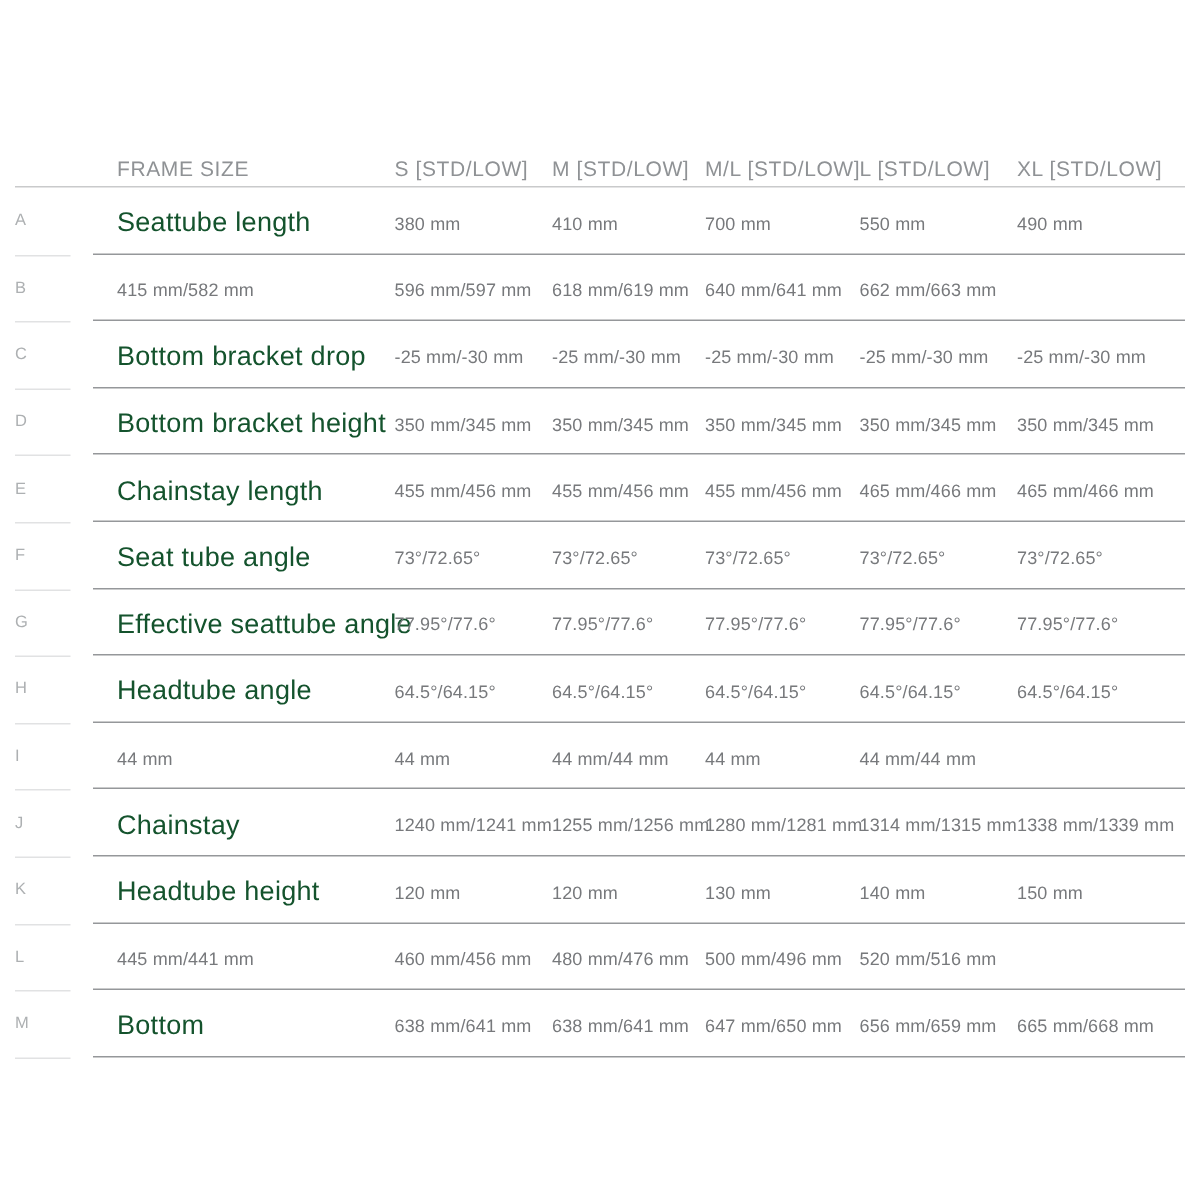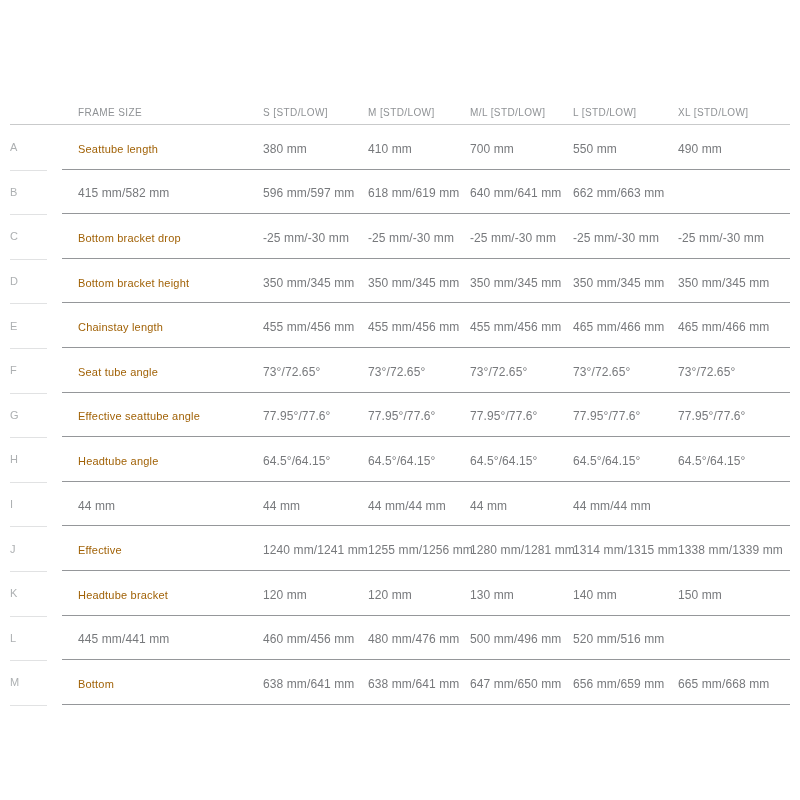--- a/index.html
+++ b/index.html
@@ -20,21 +20,21 @@
   .grid-row {
     display: grid;
     grid-template-columns: 68px 185px 105px 102px 103px 105px 1fr;
     align-items: center;
     position: relative;
   }
   .header-row {
     height: 27px;
   }
   .header-row .head-cell {
-    font-size: 10px;
+    font-size: 14px;
     letter-spacing: 0.4px;
     color: #8f9295;
     white-space: nowrap;
     padding-top: 1px;
   }
   .header-row::after {
     content: "";
     position: absolute;
     left: 0;
     right: 0;
@@ -65,22 +65,22 @@
   .letter-cell::after {
     content: "";
     position: absolute;
     left: 0;
     bottom: -1px;
     width: 37px;
     height: 1px;
     background: #e1e2e3;
   }
   .label-cell {
-    font-size: 11px;
-    color: #a16207;
+    font-size: 18px;
+    color: #14532d;
     letter-spacing: 0.2px;
     white-space: nowrap;
     padding-top: 3px;
   }
   .value-cell {
     font-size: 12px;
     color: #77797c;
     letter-spacing: 0.1px;
     white-space: nowrap;
     padding-top: 3px;
@@ -185,31 +185,31 @@
     <div class="letter-cell">I</div>
     <div class="value-cell">44 mm</div>
     <div class="value-cell">44 mm</div>
     <div class="value-cell">44 mm/44 mm</div>
     <div class="value-cell">44 mm</div>
     <div class="value-cell">44 mm/44 mm</div>
   </div>
 
   <div class="grid-row body-row">
     <div class="letter-cell">J</div>
-    <div class="label-cell">Effective</div>
+    <div class="label-cell">Chainstay</div>
     <div class="value-cell">1240 mm/1241 mm</div>
     <div class="value-cell">1255 mm/1256 mm</div>
     <div class="value-cell">1280 mm/1281 mm</div>
     <div class="value-cell">1314 mm/1315 mm</div>
     <div class="value-cell">1338 mm/1339 mm</div>
   </div>
 
   <div class="grid-row body-row">
     <div class="letter-cell">K</div>
-    <div class="label-cell">Headtube bracket</div>
+    <div class="label-cell">Headtube height</div>
     <div class="value-cell">120 mm</div>
     <div class="value-cell">120 mm</div>
     <div class="value-cell">130 mm</div>
     <div class="value-cell">140 mm</div>
     <div class="value-cell">150 mm</div>
   </div>
 
   <div class="grid-row body-row">
     <div class="letter-cell">L</div>
     <div class="value-cell">445 mm/441 mm</div>

